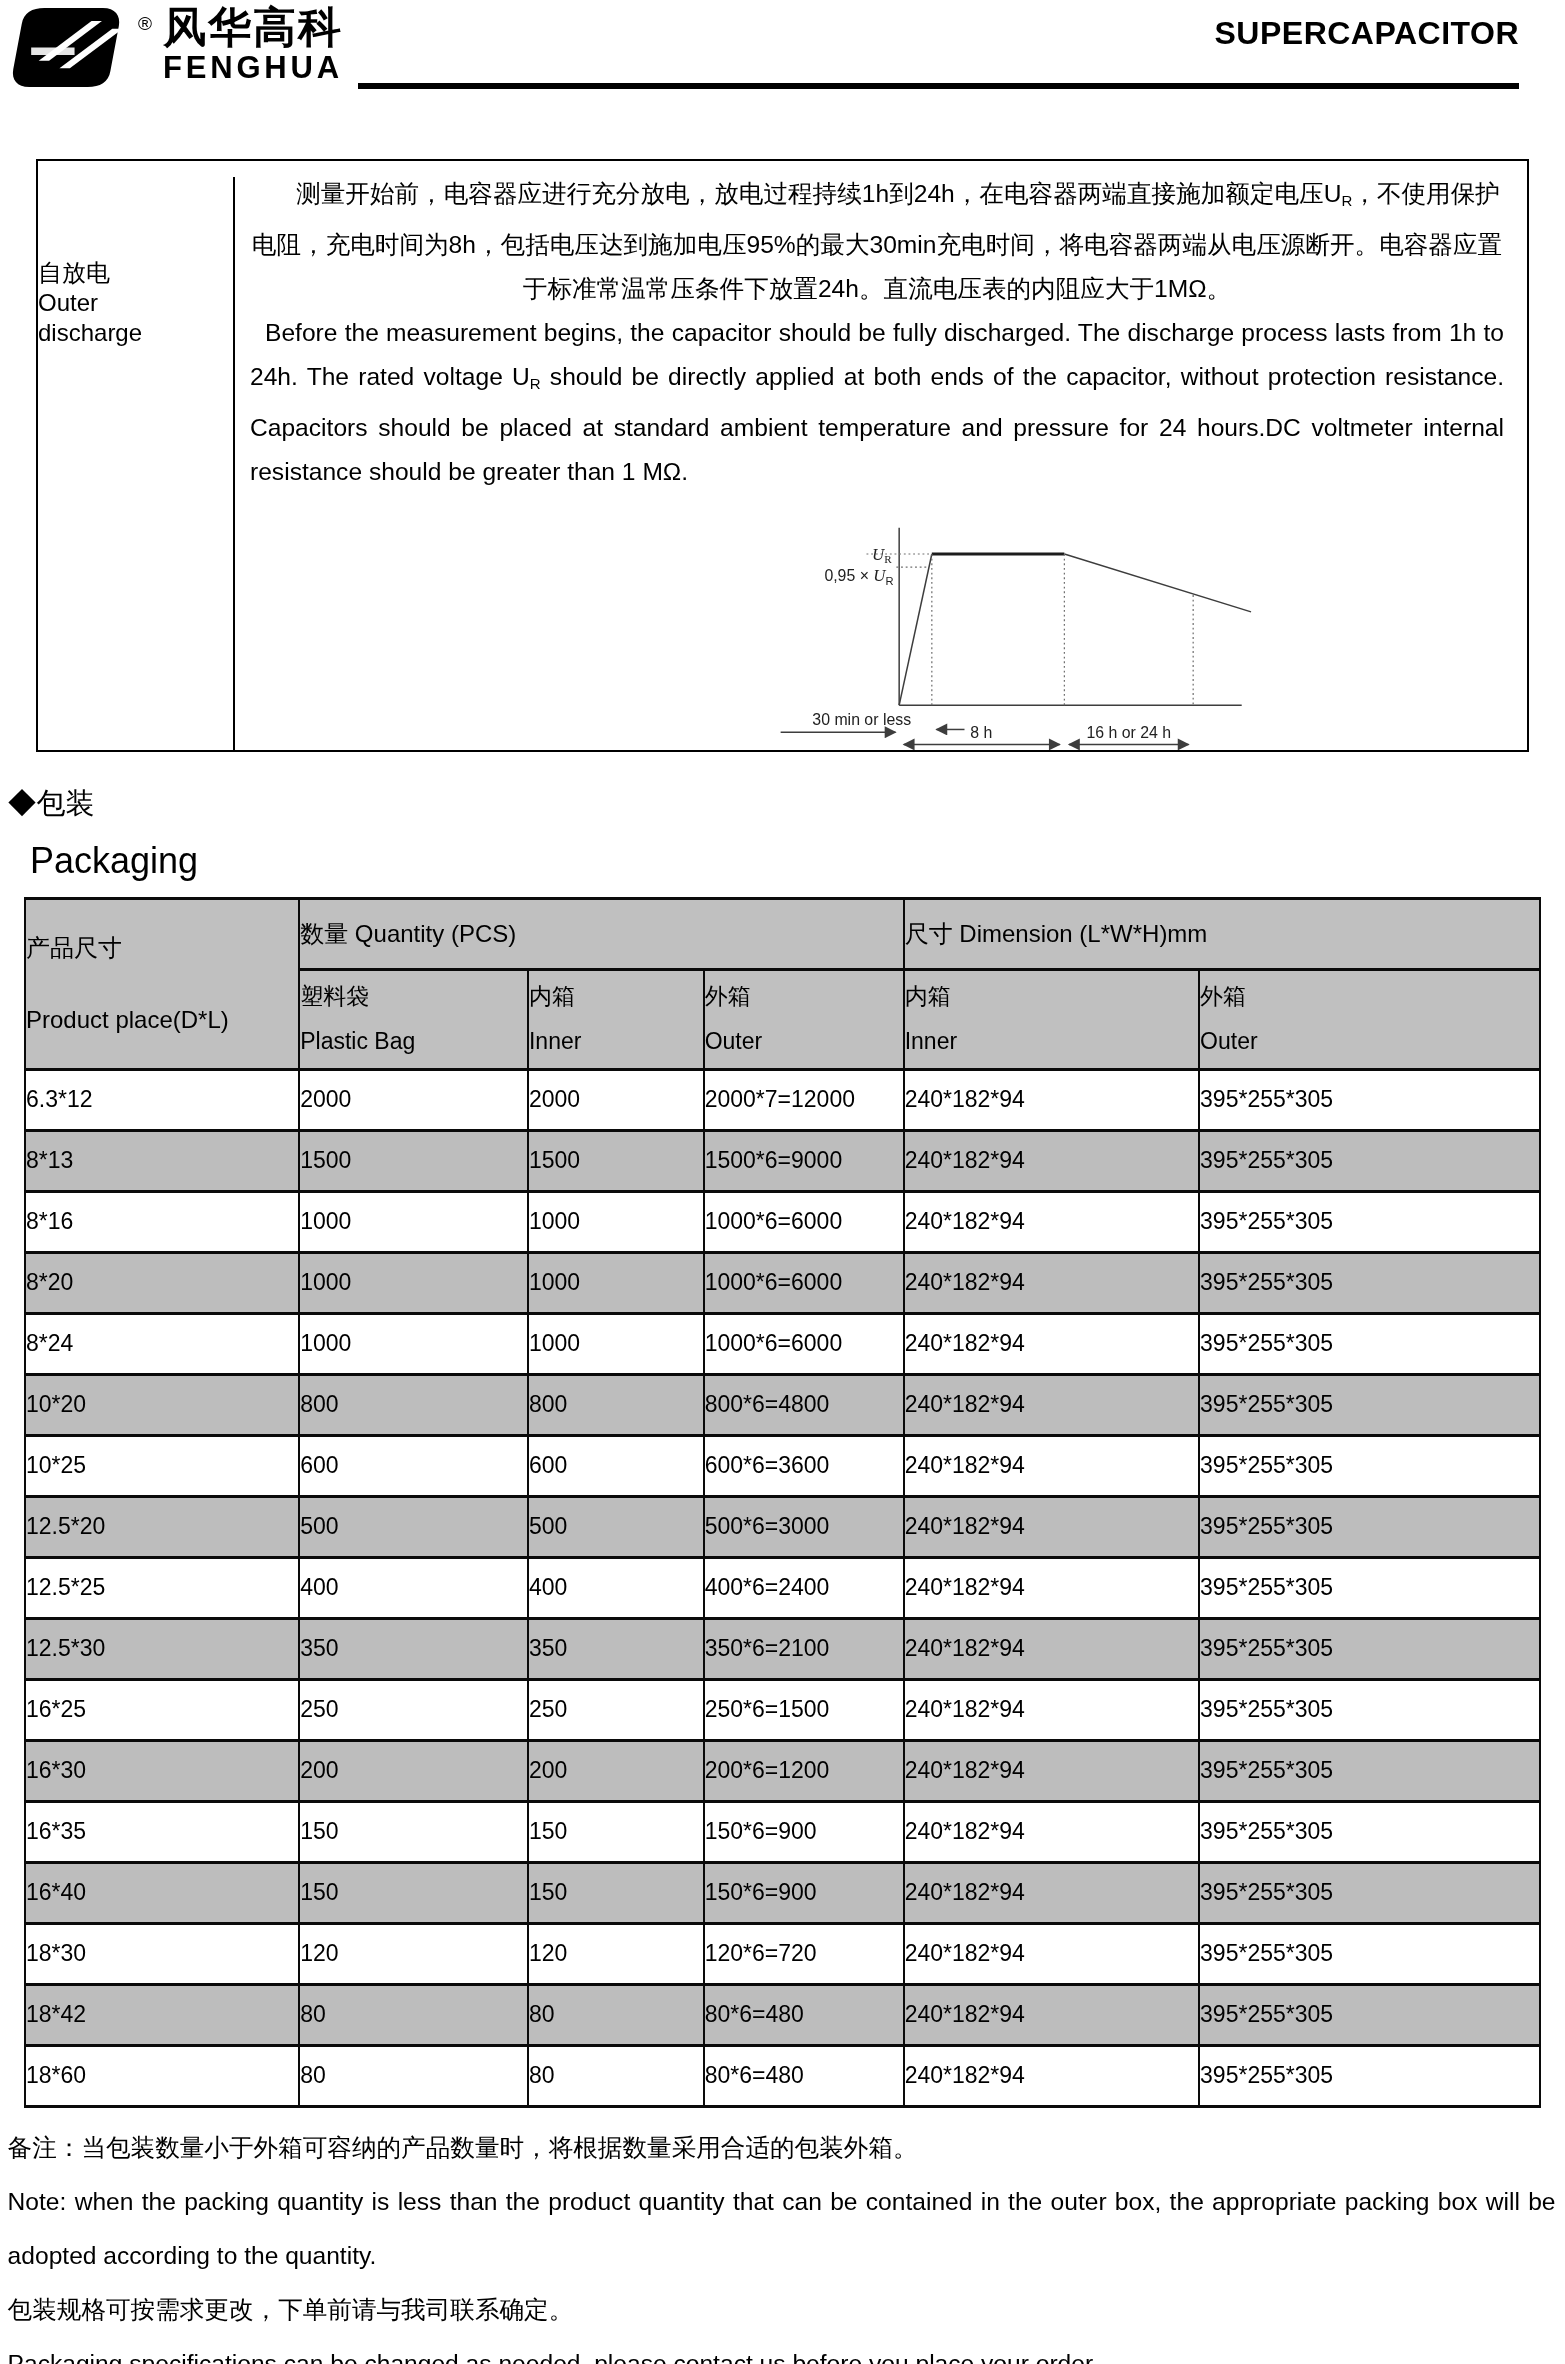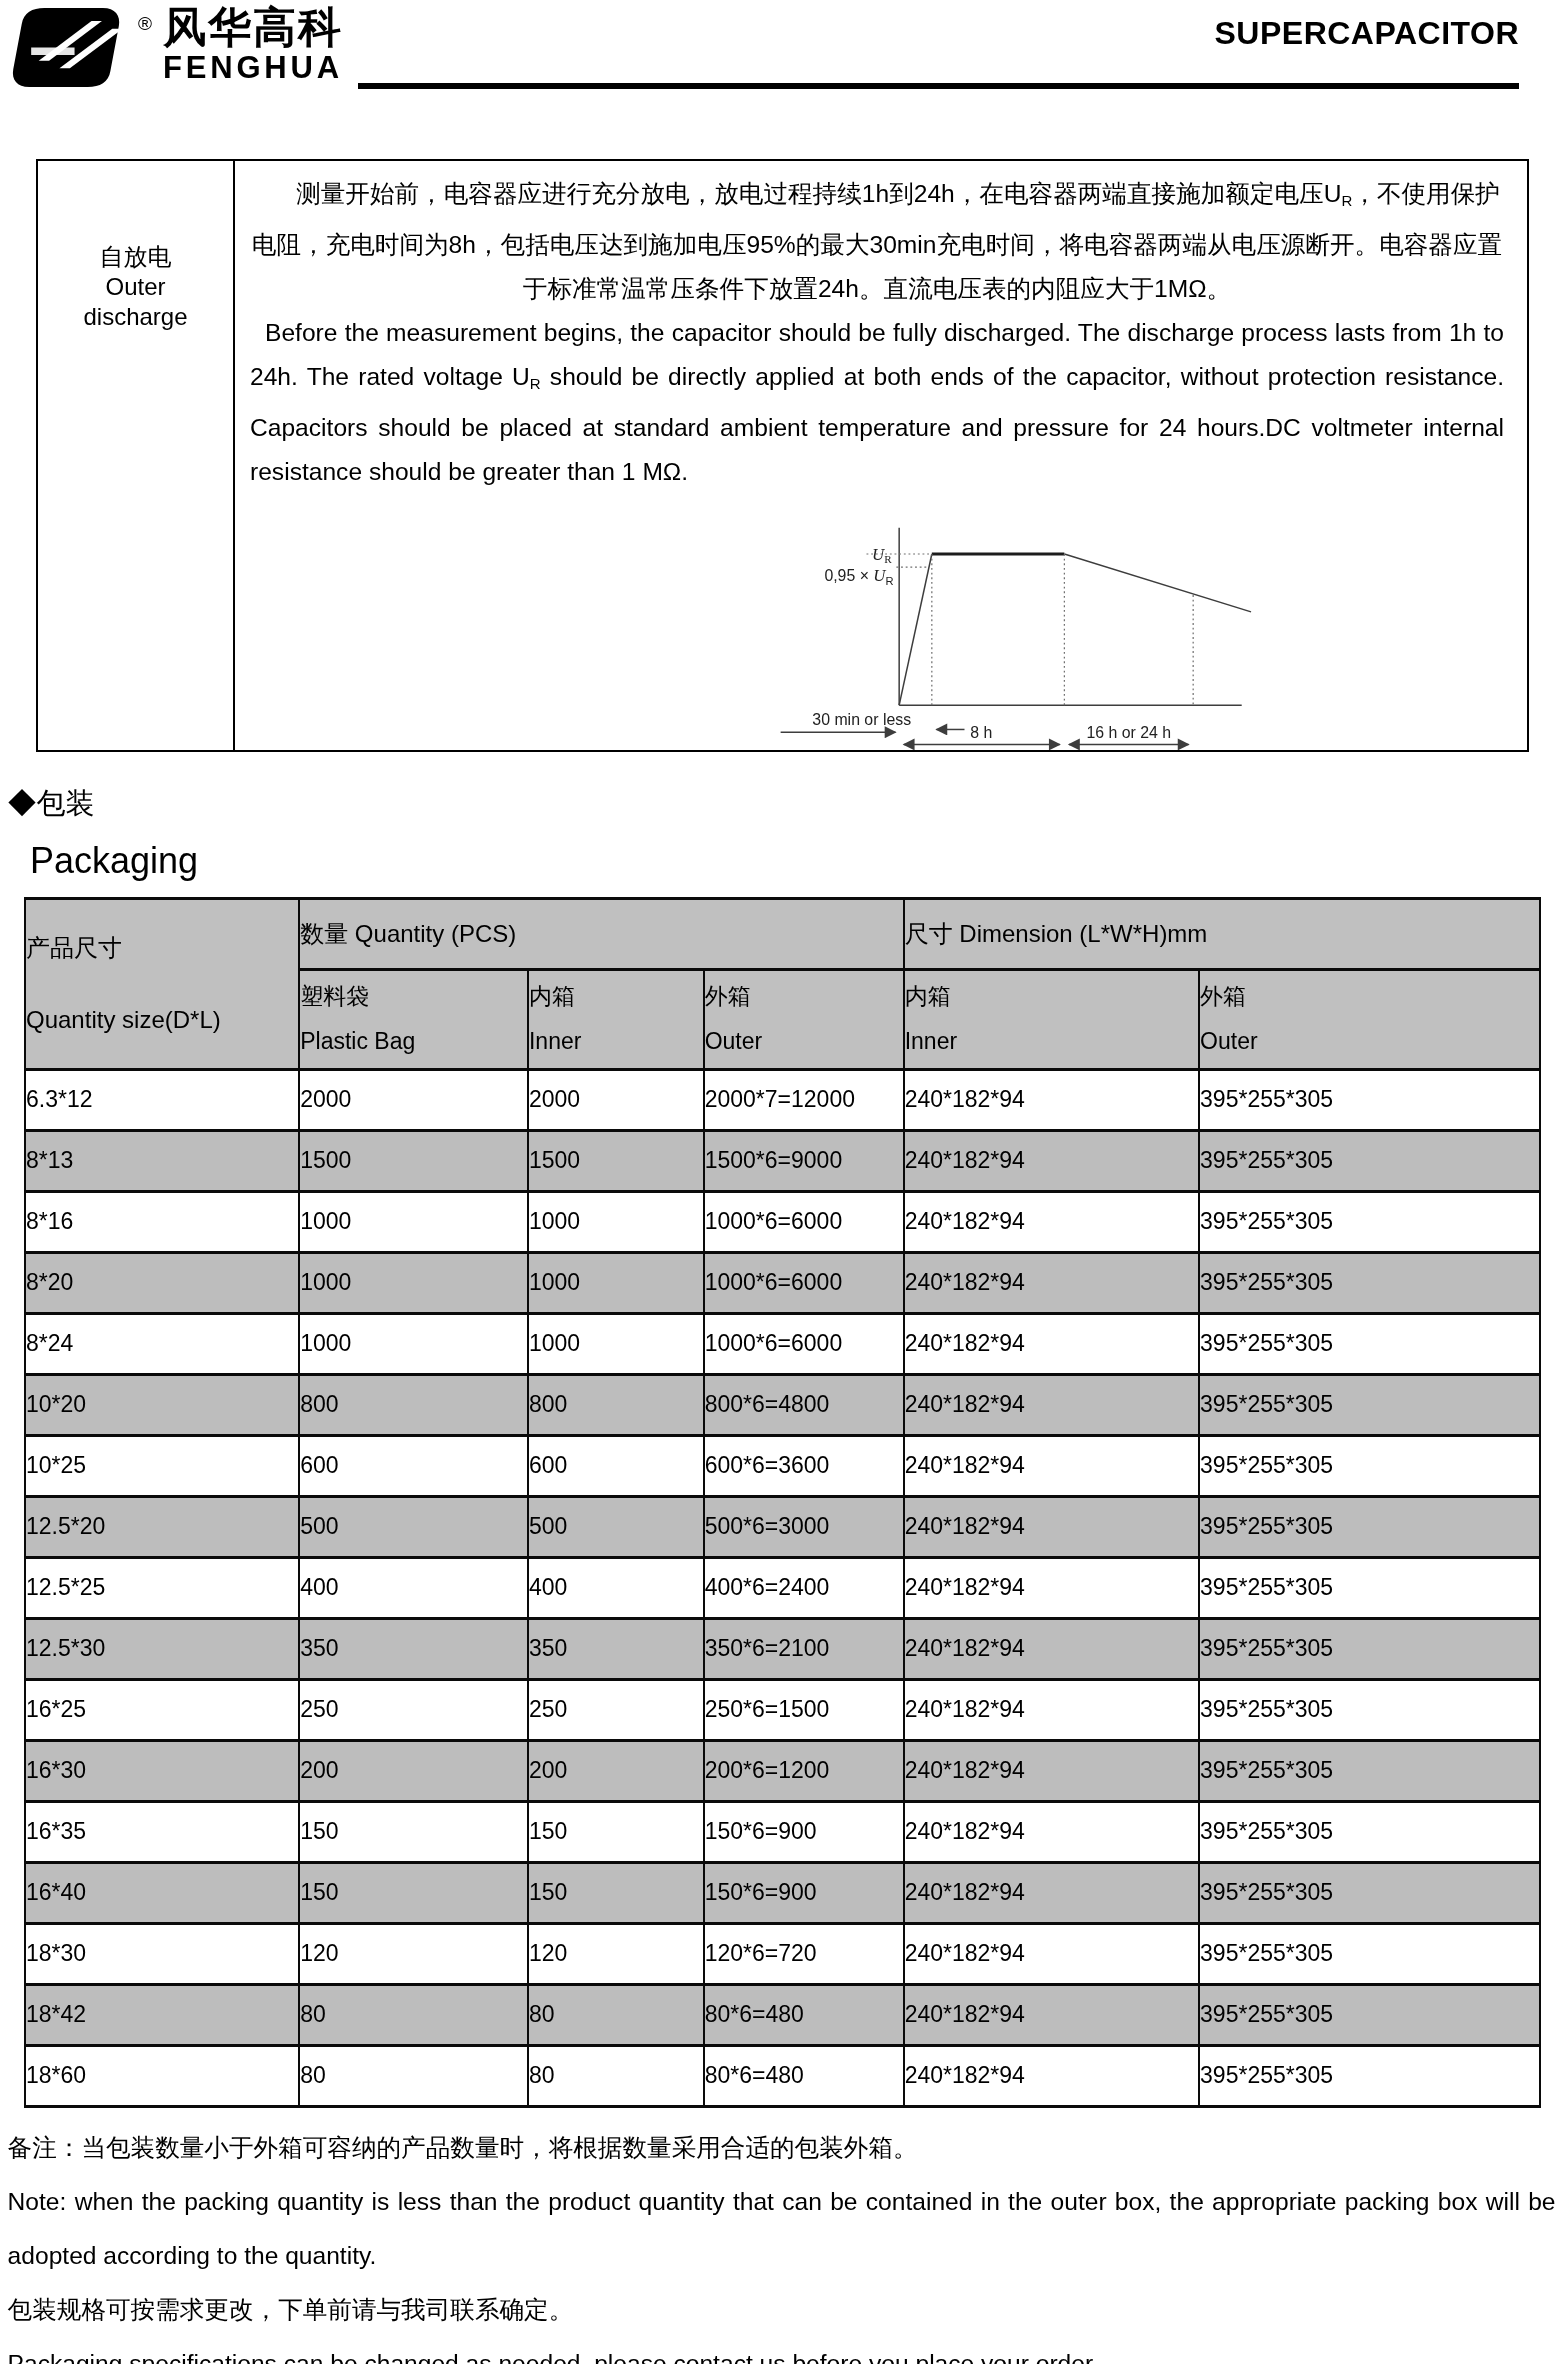--- a/index.html
+++ b/index.html
@@ -19,21 +19,21 @@
   .page-title { position:absolute; right:46px; top:15px; font-size:32px; font-weight:bold; letter-spacing:0.5px; }
   .header-line { position:absolute; left:358px; right:46px; bottom:1.9px; height:5.7px; background:#000; }
 
   
   .sd-table {
     margin:68px 36px 0 36px; width:1493px; box-sizing:border-box;
     border:2.8px solid #000; display:flex; min-height:566px;
   }
   .sd-label {
     width:197px; box-sizing:border-box; border-right:2.8px solid #000;
-    padding-top:81px; text-align:center; font-size:24px; line-height:30px;
+    padding-top:81px; font-size:24px; line-height:30px;margin-top:16px;
   }
   .sd-body { flex:1; padding:11.4px 23px 0 15px; font-size:24.6px; line-height:44px; }
   .sd-cn { margin:0; text-indent:42px;text-align:center; }
   .sd-en { margin:0; text-indent:15px; text-align:justify; }
   .sub { font-size:15px; vertical-align:-3.8px; }
 
   .sd-chart { display:block; margin:3.8px 0 0 284px; }
   .chart-line { stroke:#3d3d3d; stroke-width:1.6; fill:none; }
   .chart-line-thick { stroke:#1c1c1c; stroke-width:3.4; fill:none; }
   .chart-dotted { stroke:#6e6e6e; stroke-width:1.3; stroke-dasharray:2 3; fill:none; }
@@ -143,21 +143,21 @@
           <col style="width:15.1%">
           <col style="width:11.6%">
         <col style="width:13.2%">
           <col style="width:19.5%">
           <col style="width:22.5%">
       </colgroup>
       <thead>
         <tr class="group-row">
           <th rowspan="2" class="product-head">
             <div>产品尺寸</div>
-            <div>Quantity size(D*L)</div>
+            <div>Product place(D*L)</div>
           </th>
           <th colspan="3">数量 Quantity (PCS)</th>
           <th colspan="2">尺寸 Dimension (L*W*H)mm</th>
         </tr>
         <tr class="sub-row">
           <th>
               <div>塑料袋</div>
               <div>Plastic Bag</div>
             </th>
           <th>

